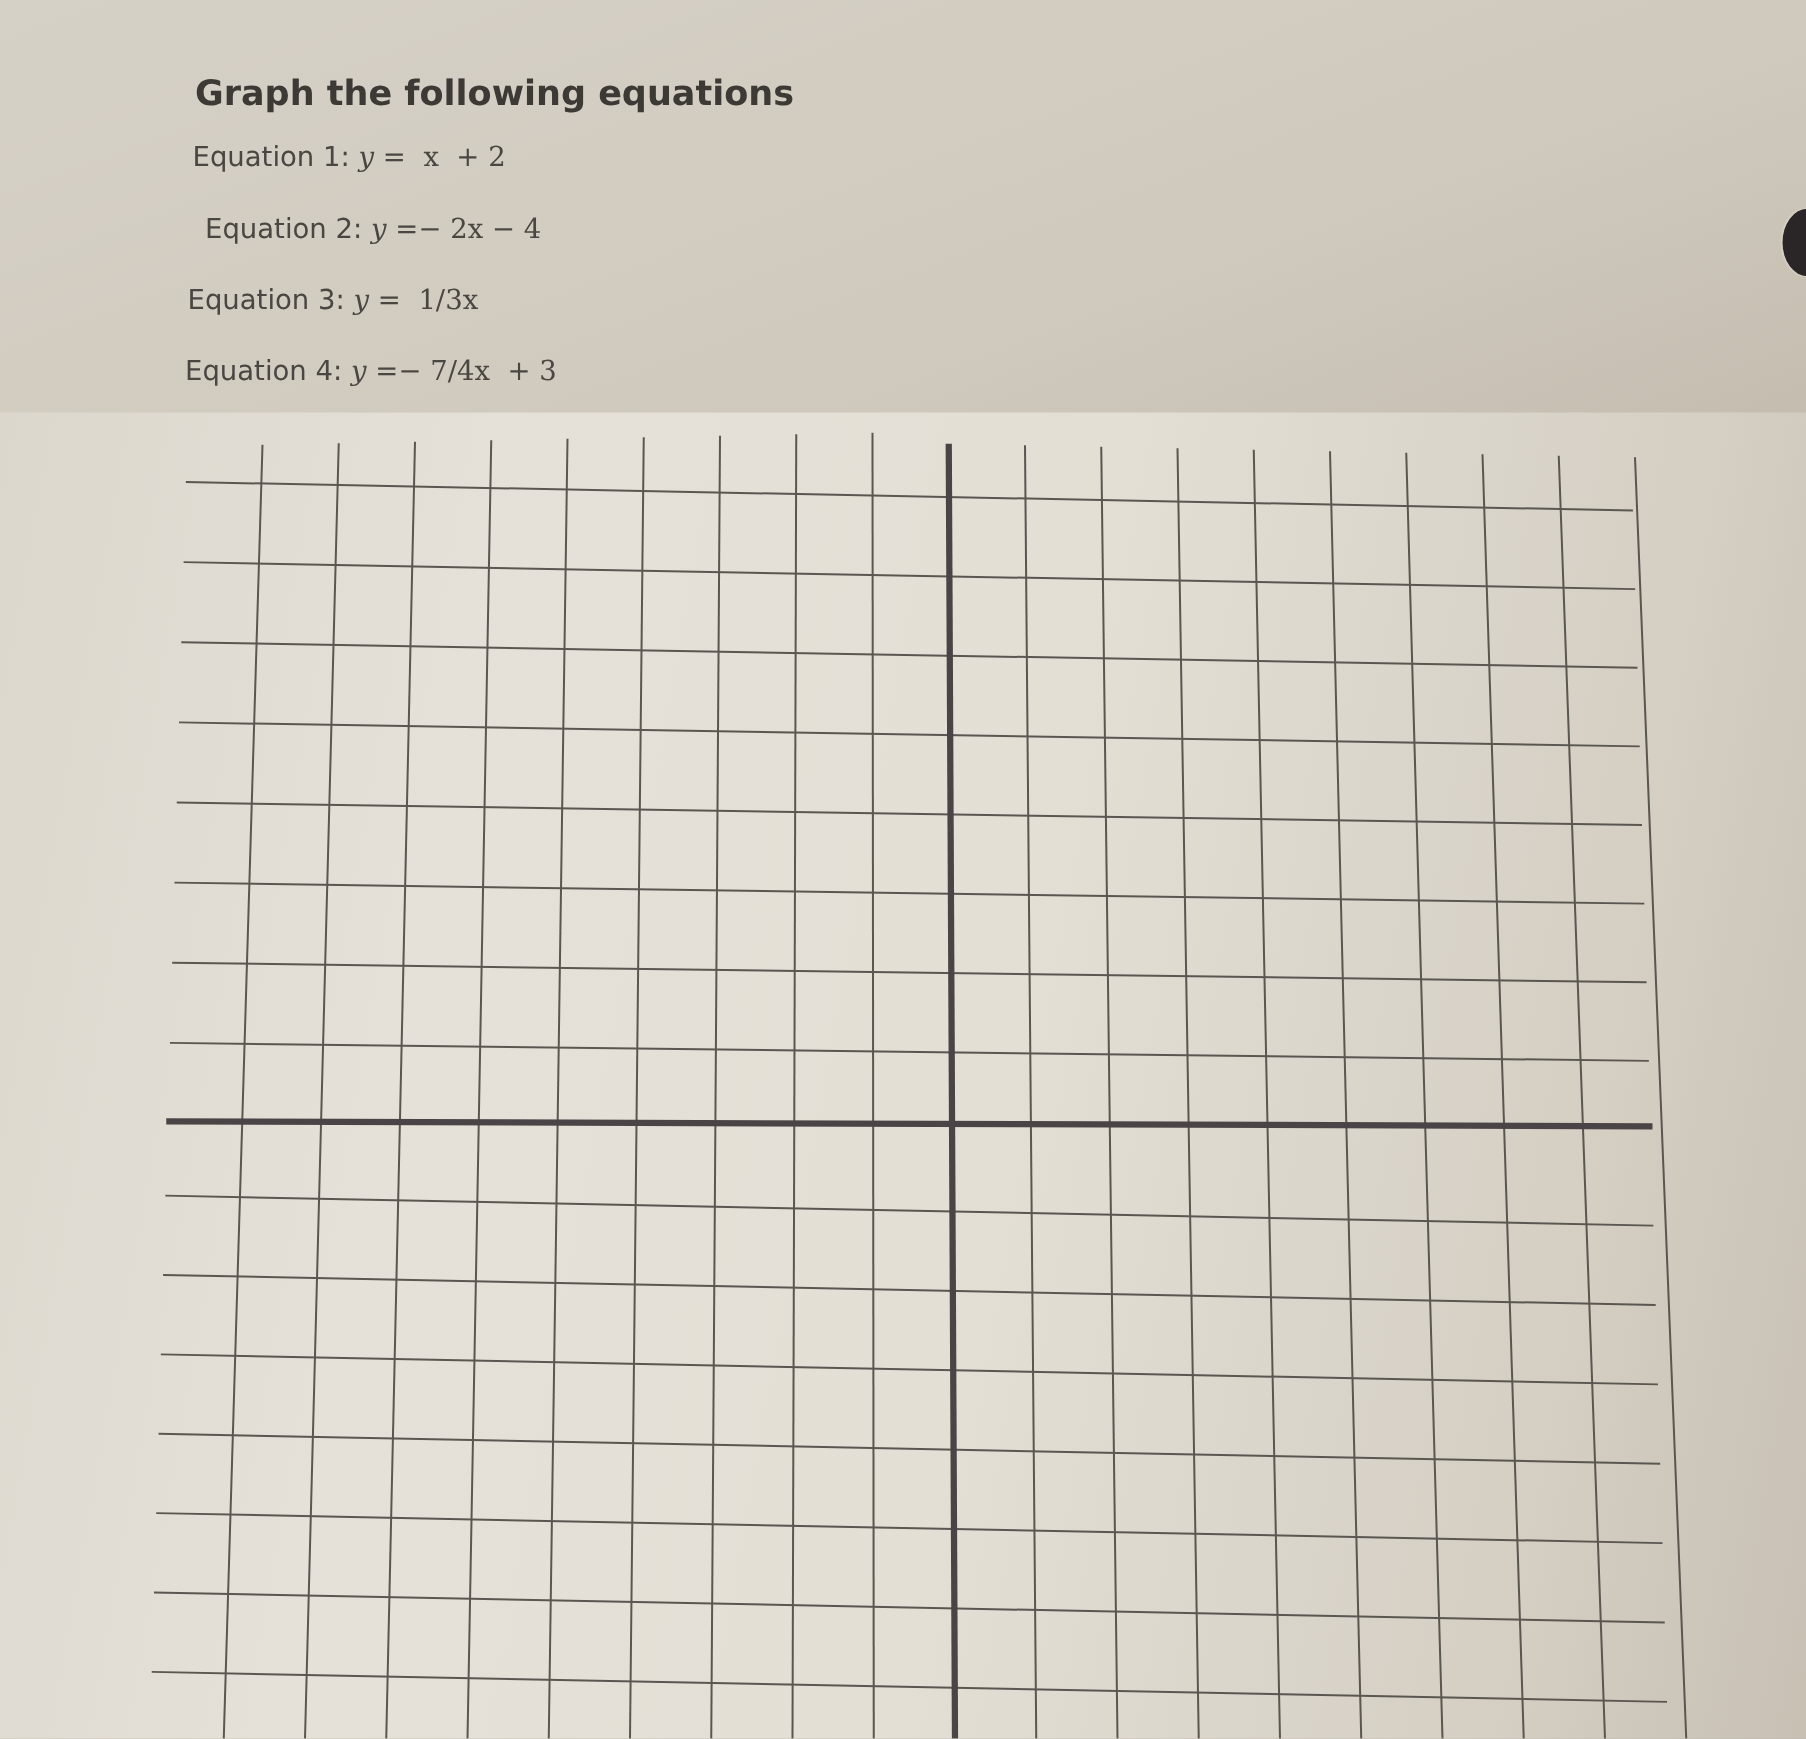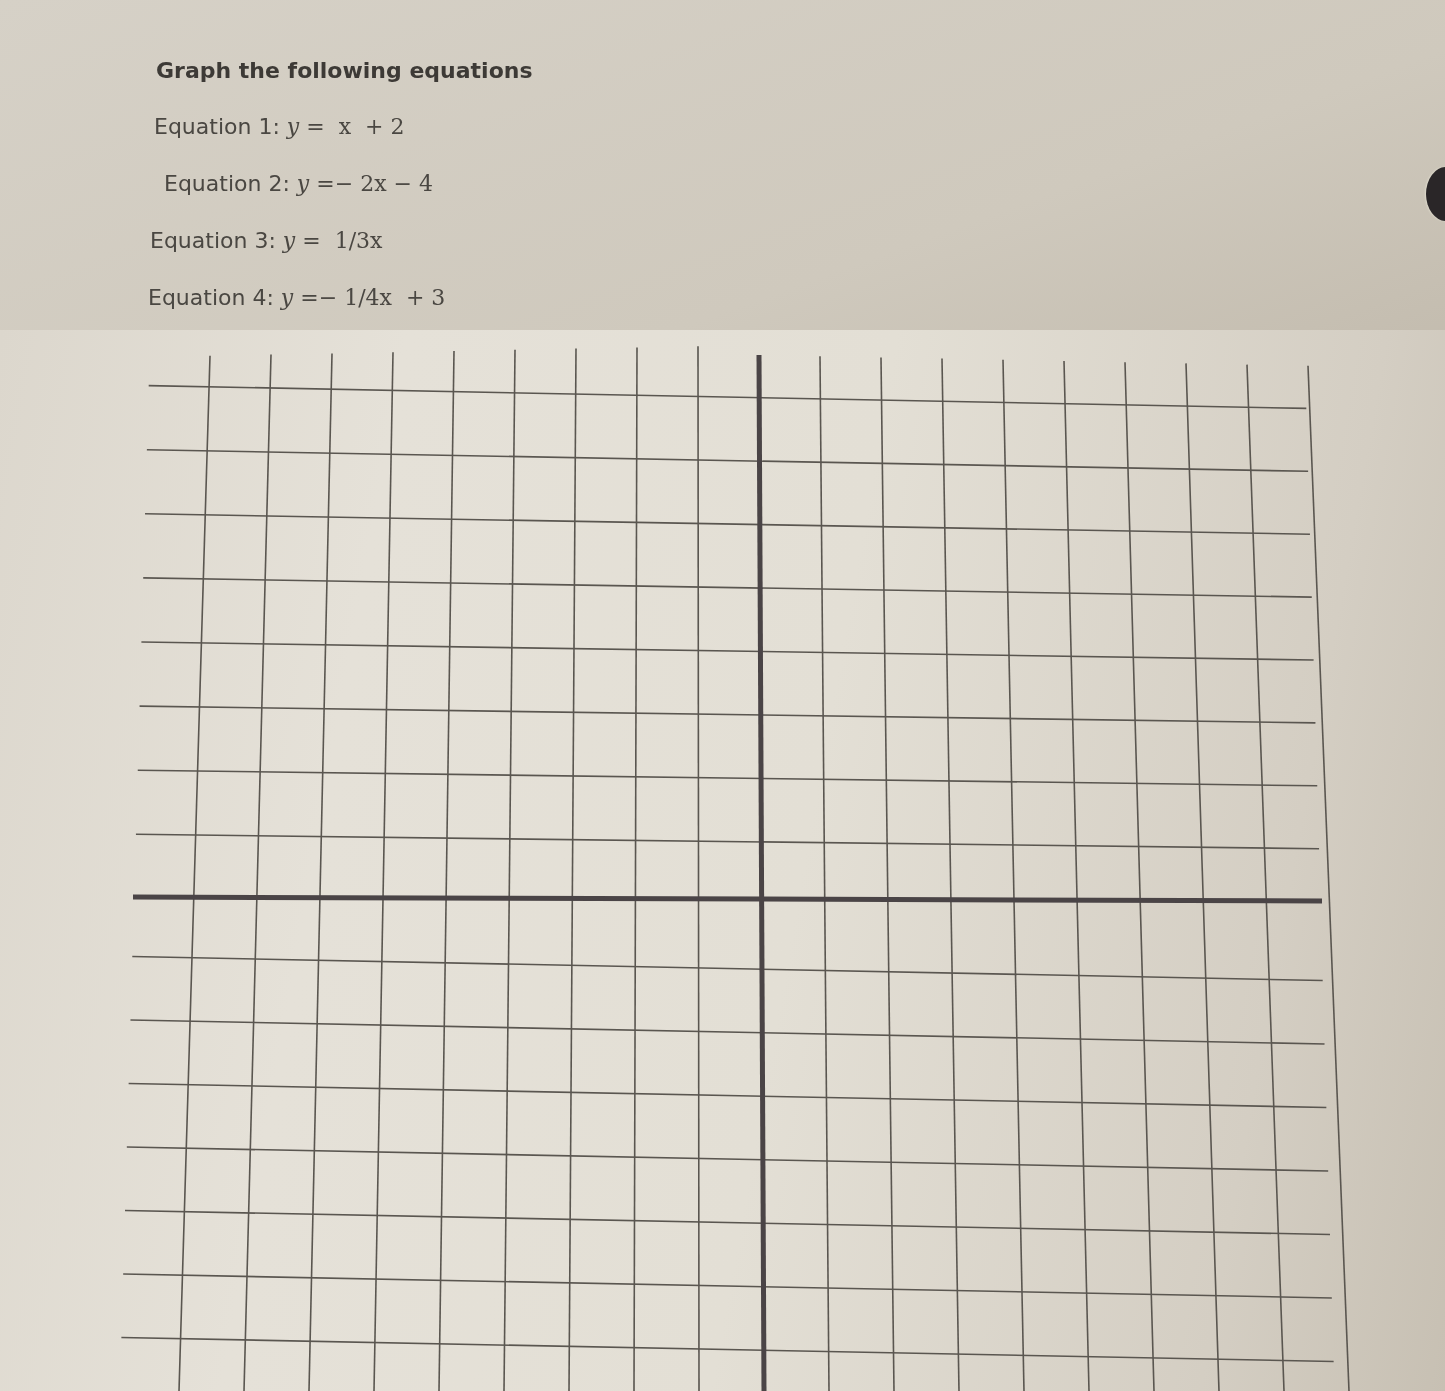--- a/index.html
+++ b/index.html
@@ -26,21 +26,21 @@
       width: 40px; height: 54px;
       border-radius: 50%;
       background: #2a2628;
       box-shadow: -1px 0 2px rgba(255,255,240,0.4);
     }
     .title {
       position: absolute;
       left: 156px; top: 58px;
       font-family: "DejaVu Sans", sans-serif;
       font-weight: bold;
-      font-size: 22px;
+      font-size: 28px;
       color: #3d3a36;
       letter-spacing: 0px;
     }
     .equation {
       position: absolute;
       font-family: "DejaVu Sans", sans-serif;
       font-size: 22px;
       color: #4a4742;
       white-space: pre;
     }
@@ -70,21 +70,21 @@
 <div class="binder-hole"></div>
 
 <div class="title">Graph the following equations</div>
 
 <div class="equation eq1"><span class="label">Equation 1:</span> <span class="var">y</span> <span class="math">=  x  + 2</span></div>
 
 <div class="equation eq2"><span class="label">Equation 2:</span> <span class="var">y</span> <span class="math">=− 2x − 4</span></div>
 
 <div class="equation eq3"><span class="label">Equation 3:</span> <span class="var">y</span> <span class="math">=  1/3x</span></div>
 
-<div class="equation eq4"><span class="label">Equation 4:</span> <span class="var">y</span> <span class="math">=− 1/4x  + 3</span></div>
+<div class="equation eq4"><span class="label">Equation 4:</span> <span class="var">y</span> <span class="math">=− 7/4x  + 3</span></div>
 
 <div class="grid-wrap">
   <svg id="grid-svg" width="1445" height="1391">
       <line x1="210" y1="355.8" x2="179" y2="1391" stroke="#5a5650" stroke-width="1.6" stroke-linecap="butt"></line>
       <line x1="271" y1="354.6" x2="244" y2="1391" stroke="#5a5650" stroke-width="1.6" stroke-linecap="butt"></line>
       <line x1="332" y1="353.4" x2="309" y2="1391" stroke="#5a5650" stroke-width="1.6" stroke-linecap="butt"></line>
       <line x1="393" y1="352.2" x2="374" y2="1391" stroke="#5a5650" stroke-width="1.6" stroke-linecap="butt"></line>
       <line x1="454" y1="351" x2="439" y2="1391" stroke="#5a5650" stroke-width="1.6" stroke-linecap="butt"></line>
       <line x1="515" y1="349.8" x2="504" y2="1391" stroke="#5a5650" stroke-width="1.6" stroke-linecap="butt"></line>
       <line x1="576" y1="348.6" x2="569" y2="1391" stroke="#5a5650" stroke-width="1.6" stroke-linecap="butt"></line>

